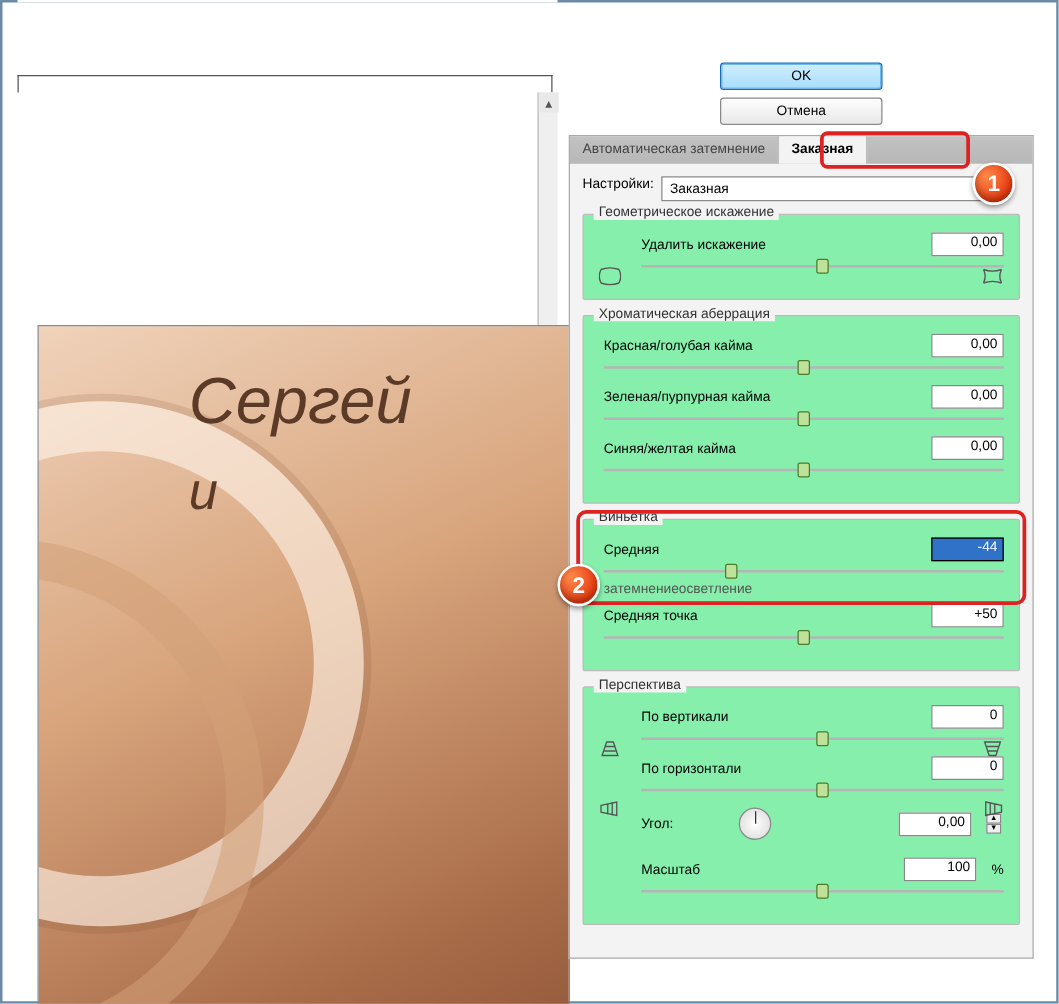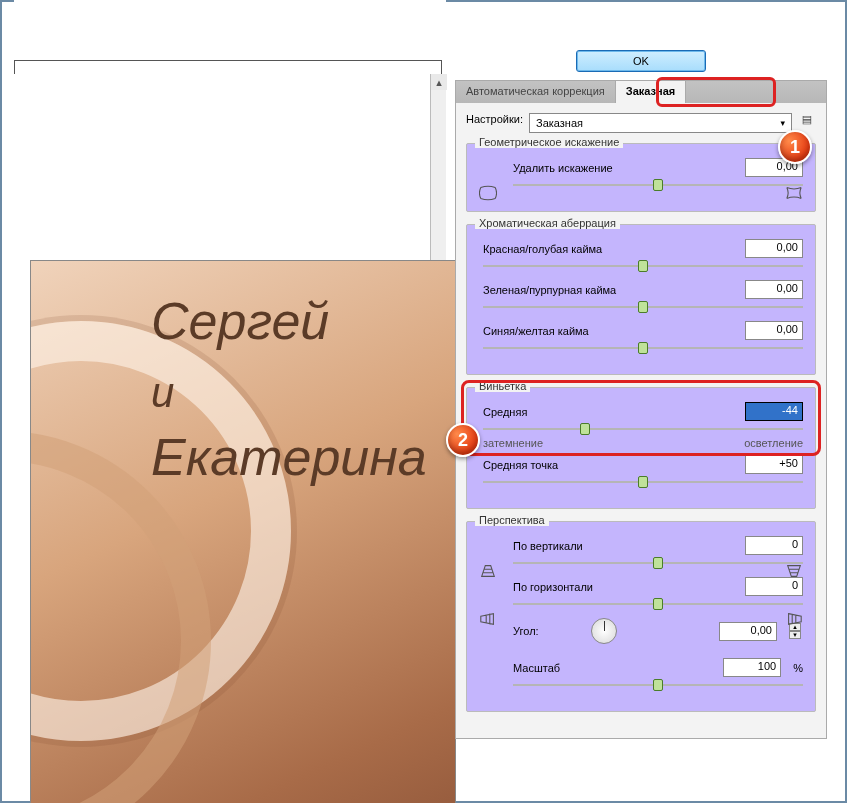--- a/index.html
+++ b/index.html
@@ -37,31 +37,31 @@
   .tab { padding: 4px 10px; color: #444; cursor: pointer; }
   .tab-active { background: #f3f3f3; border-left: 1px solid #aaa; border-right: 1px solid #aaa; font-weight: bold; color: #000; }
   .tab-hi { position: absolute; border: 3px solid #d22; border-radius: 6px; left: 200px; top: -4px; width: 120px; height: 30px; pointer-events: none; }
 
   .settings-body { position: relative; padding: 10px 10px 14px 10px; }
   .row-top { display: flex; gap: 6px; margin-bottom: 10px; }
   .combo { flex: 1; height: 20px; border: 1px solid #888; background: #fff; padding: 0 6px; display: flex; align-items: center; justify-content: space-between; }
   .combo .arr { font-size: 9px; }
   .menu-icon { width: 18px; text-align: center; color: #444; cursor: pointer; }
 
-  .group { border: 1px solid #bbb; border-radius: 2px; padding: 10px 12px 12px 46px; margin-bottom: 12px; position: relative; background: #c4b5fd; }
+  .group { border: 1px solid #bbb; border-radius: 2px; padding: 10px 12px 12px 46px; margin-bottom: 12px; position: relative; background: #86efac; }
   .group legend, .group .gtitle { position: absolute; top: -8px; left: 8px; background: #f3f3f3; padding: 0 4px; color: #333; }
   .field { display: flex; align-items: center; margin: 4px 0 2px 0; gap: 8px; justify-content: space-between; }
   .field label { flex: 0 0 170px; }
   .numbox { width: 58px; height: 19px; border: 1px solid #888; background: #fff; text-align: right; padding: 1px 4px 0 0; }
   .numbox-sel { background: #3172c9; color: #fff; border-color: #000; padding-left: 20px; }
   .pct { margin-left: 4px; }
   .slider { position: relative; height: 12px; margin: 0 0 8px 0; }
   .slider .track { position: absolute; left: 0; right: 0; top: 5px; height: 2px; background: #b5b5b5; }
   .slider .thumb { position: absolute; top: 0; width: 10px; height: 12px; background: #bfe29a; border: 1px solid #4a7c2a; border-radius: 2px; transform: translateX(-50%); }
-  .slider-sub { display: flex; justify-content: space-between; color: #555; font-size: 10px; margin-top: -6px; margin-bottom: 6px; }
+  .slider-sub { display: flex; color: #555; font-size: 10px; margin-top: -6px; margin-bottom: 6px; }
   .sideicon { position: absolute; width: 22px; height: 18px; display: flex; align-items: center; justify-content: center; color: #555; }
   .sideicon svg { width: 18px; height: 16px; stroke: #555; fill: none; stroke-width: 1.2; }
   .ico-left { left: 10px; }
   .ico-right { right: 10px; }
 
   .group-hi { position: absolute; border: 3px solid #d22; border-radius: 8px; pointer-events: none; }
 
   .dial { width: 26px; height: 26px; border: 1px solid #888; border-radius: 50%; background: radial-gradient(#fff,#d7d7d7); margin-left: 10px; position: relative; }
   .dial::after { content:""; position:absolute; left:50%; top:2px; width:1px; height:10px; background:#333; }
   .step { margin-left: 4px; width: 14px; display: flex; flex-direction: column; }
@@ -78,34 +78,34 @@
   <div class="scrollbar-v">
     <div class="scroll-arrow">▴</div>
   </div>
   <div class="preview-img">
     <div class="ring1"></div>
     <div class="ring2"></div>
     <div class="ornament"></div>
     <div class="preview-txt">
       <div class="l1">Сергей</div>
       <div class="l2">и</div>
-      <div class="l3">Екатерина</div>
     </div>
   </div>
 </div>
 
 <div class="panel">
   <div class="btnrow"><div class="btn btn-ok">OK</div></div>
   <div class="btnrow" style="position:relative;">
+    <div class="btn btn-cancel">Отмена</div>
     <div class="badge badge1">1</div>
   </div>
 
   <div class="tabbox">
     <div class="tabs">
-      <div class="tab">Автоматическая коррекция</div>
+      <div class="tab">Автоматическая затемнение</div>
       <div class="tab tab-active">Заказная</div>
     </div>
     <div class="tab-hi"></div>
 
     <div class="settings-body">
 
       <div class="row-top">
         <span>Настройки:</span>
         <div class="combo">
           <span>Заказная</span>

